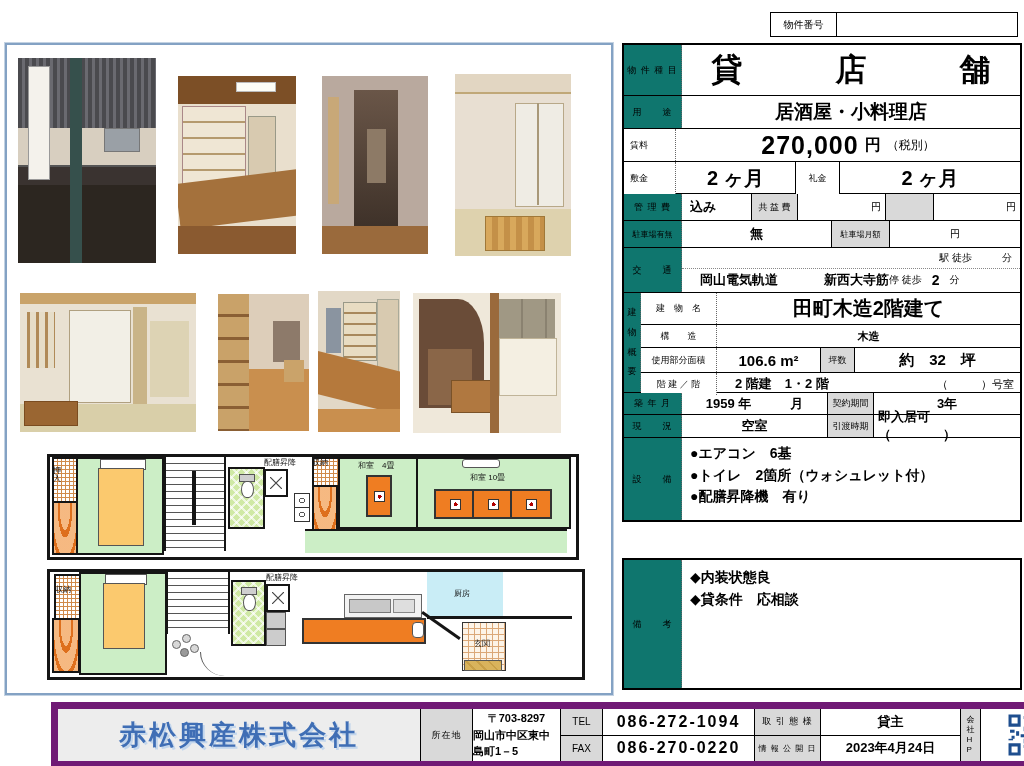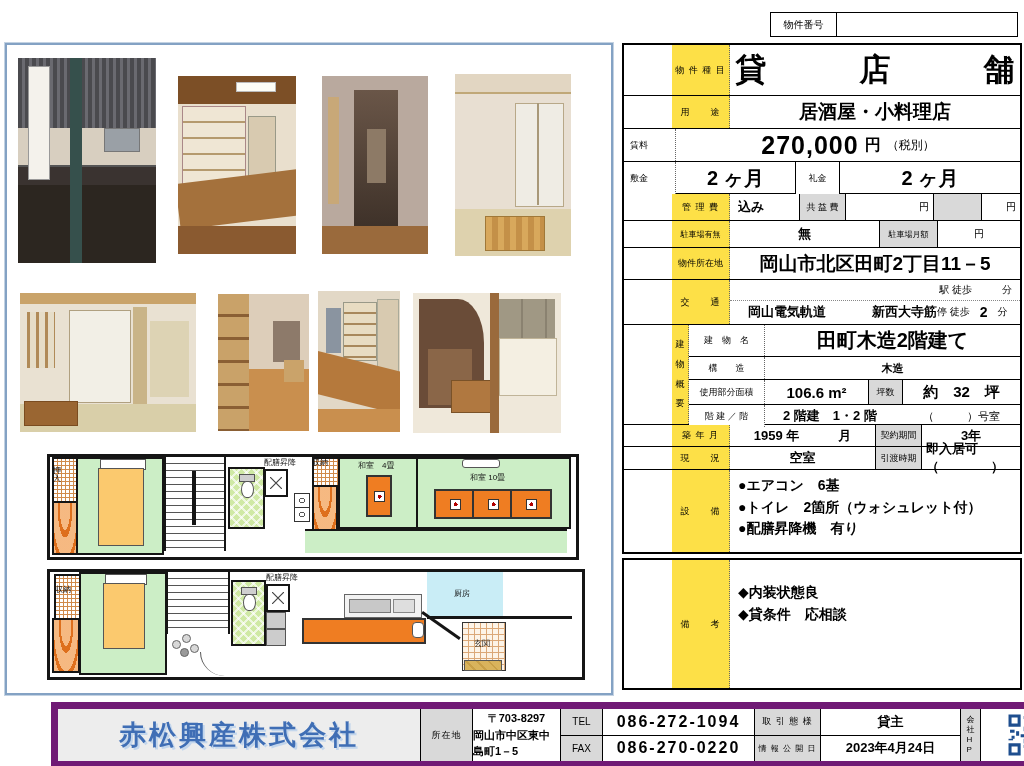--- a/index.html
+++ b/index.html
@@ -43,22 +43,22 @@
   .mat{background:repeating-linear-gradient(45deg,#d9b35c 0 6px,#c9a048 6px 8px);border:1px solid #555;}
   .gbox{background:#cccccc;border:1px solid #555;}
   .stool{position:absolute;width:7px;height:7px;border-radius:50%;background:#d8d8d8;border:1px solid #666;}
   .acu{background:#fff;border:1px solid #555;border-radius:3px;}
   
   #main-table{left:622px;top:43px;width:396px;border:2px solid #000;background:#fff;}
   .row{display:flex;border-top:1px solid #000;}
   .row:first-child{border-top:none;}
   .c{display:flex;align-items:center;box-sizing:border-box;}
   .br{border-right:1px solid #000;}
-  .lab{background:#fde047;font-size:9px;display:flex;align-items:center;justify-content:center;
-       box-sizing:border-box;border-right:1px dotted #666;letter-spacing:1px;text-align:left;margin-left:48px;}
+  .lab{background:#0f766e;font-size:9px;display:flex;align-items:center;justify-content:center;
+       box-sizing:border-box;border-right:1px dotted #666;letter-spacing:1px;text-align:left;}
   .slab{background:#d9d9d9;font-size:9px;display:flex;align-items:center;justify-content:center;
         box-sizing:border-box;letter-spacing:0;}
   .wlab{background:#fff;font-size:9px;display:flex;align-items:center;justify-content:center;box-sizing:border-box;}
   .pre{white-space:pre-line;line-height:1.6;}
   .big{font-weight:bold;}
   .yen{font-size:10px;justify-content:flex-end;padding-right:4px;}
   #remarks-box{left:622px;top:558px;width:396px;height:128px;border:2px solid #000;display:flex;background:#fff;}
   
   #bukken-no{left:770px;top:12px;width:246px;height:23px;border:1px solid #000;display:flex;}
   #footer{left:3px;top:702px;width:1018px;height:52px;border:7px solid #701a75;display:flex;background:#fff;margin-left:48px;}
@@ -268,24 +268,20 @@
     <div class="c yen" style="flex:1;">円</div>
   </div>
 
   <div class="row" style="height:26px;">
     <div class="lab" style="width:58px;font-size:8px;letter-spacing:0;">駐車場有無</div>
     <div class="c big br" style="width:150px;justify-content:center;font-size:13px;">無</div>
     <div class="slab br" style="width:58px;border-right:1px solid #000;letter-spacing:0;font-size:8px;">駐車場月額</div>
     <div class="c" style="flex:1;justify-content:center;font-size:10px;">円</div>
   </div>
 
-  <div class="row" style="height:31px;">
-    <div class="lab" style="width:58px;letter-spacing:0;">物件所在地</div>
-    <div class="c big" style="flex:1;justify-content:center;font-size:19px;">岡山市北区田町2丁目11－5</div>
-  </div>
 
   <div class="row" style="height:44px;">
     <div class="lab" style="width:58px;">交　　通</div>
     <div style="flex:1;">
       <div class="c" style="height:21px;justify-content:flex-end;padding-right:8px;font-size:10px;border-bottom:1px dotted #888;box-sizing:border-box;">駅 徒歩　　　分</div>
       <div class="c" style="height:22px;font-size:13px;">
         <span class="big" style="margin-left:18px;">岡山電気軌道</span>
         <span class="big" style="margin-left:46px;">新西大寺筋</span>
         <span style="font-size:10px;">停 徒歩</span>
         <span class="big" style="font-size:14px;margin-left:10px;">2</span>
@@ -310,21 +306,21 @@
       </div>
       <div class="row" style="height:24px;">
         <div class="wlab" style="width:76px;border-right:1px dotted #666;letter-spacing:0;">使用部分面積</div>
         <div class="c big br" style="width:104px;justify-content:center;font-size:15px;">106.6 m²</div>
         <div class="slab br" style="width:34px;border-right:1px solid #000;">坪数</div>
         <div class="c big" style="flex:1;justify-content:center;font-size:15px;">約　32　坪</div>
       </div>
       <div class="row" style="height:22px;">
         <div class="wlab" style="width:76px;border-right:1px dotted #666;">階 建 ／ 階</div>
         <div class="c big" style="width:130px;justify-content:center;font-size:13px;">2 階建　1・2 階</div>
-        <div class="c" style="flex:1;justify-content:flex-end;font-size:11px;padding-right:20px;">（　　　）号室</div>
+        <div class="c" style="flex:1;justify-content:flex-end;font-size:11px;padding-right:6px;">（　　　）号室</div>
       </div>
     </div>
   </div>
 
   <div class="row" style="height:21px;">
     <div class="lab" style="width:58px;">築 年 月</div>
     <div class="c big br" style="width:146px;justify-content:center;font-size:13px;">1959 年　　　月</div>
     <div class="slab br" style="width:46px;border-right:1px solid #000;">契約期間</div>
     <div class="c big" style="flex:1;justify-content:center;font-size:13px;">3年</div>
   </div>
@@ -341,21 +337,21 @@
     <div style="flex:1;padding:5px 0 0 8px;font-size:14px;font-weight:bold;line-height:1.55;">
       <div>●エアコン　6基</div>
       <div>●トイレ　2箇所（ウォシュレット付）</div>
       <div>●配膳昇降機　有り</div>
     </div>
   </div>
 </div>
 
 <div class="abs" id="remarks-box">
   <div class="lab" style="width:58px;">備　　考</div>
-  <div style="flex:1;padding:21px 0 0 8px;font-size:14px;font-weight:bold;line-height:1.6;">
+  <div style="flex:1;padding:6px 0 0 8px;font-size:14px;font-weight:bold;line-height:1.6;">
     <div>◆内装状態良</div>
     <div>◆貸条件　応相談</div>
   </div>
 </div>
 
 <div class="abs" id="footer">
   <div class="fcell" style="width:362px;border-left:none;background:#ededed;">
     <span style="font-size:27px;font-weight:bold;color:#3f6eb5;letter-spacing:3px;text-shadow:2px 2px 0 #c3d6ec;">赤松興産株式会社</span>
   </div>
   <div class="fcell glab" style="width:52px;">所在地</div>

